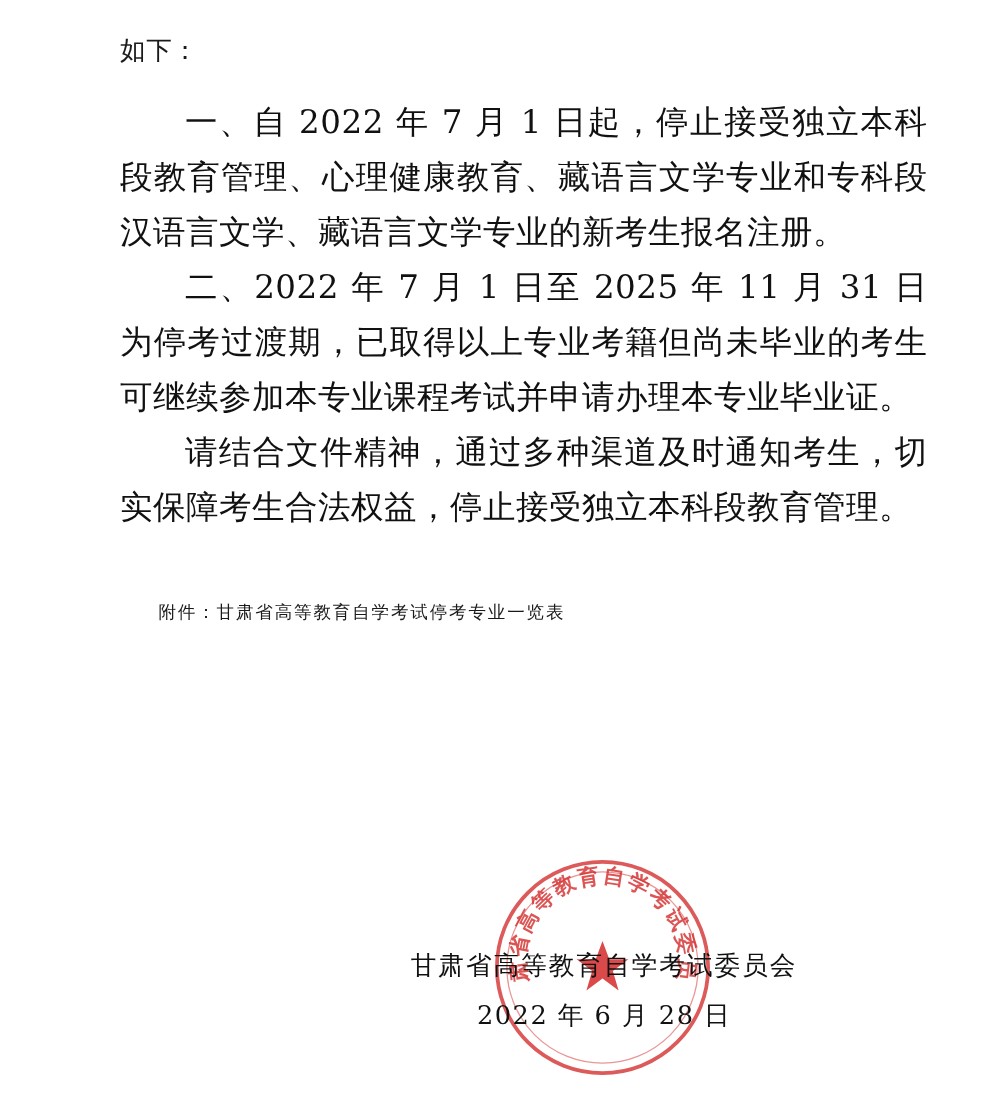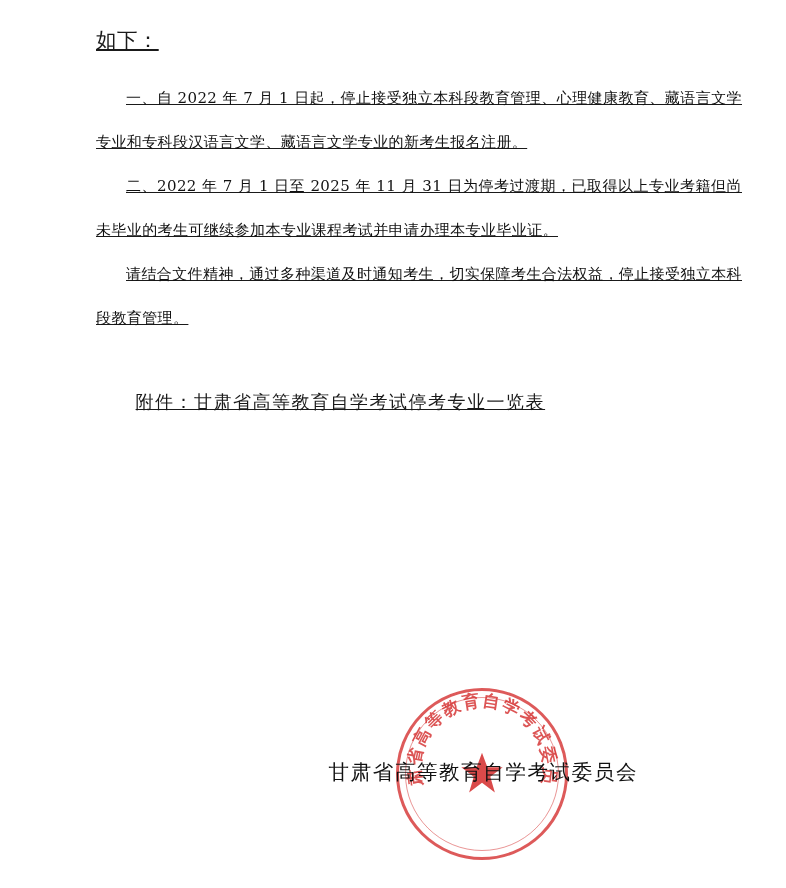--- a/index.html
+++ b/index.html
@@ -14,42 +14,41 @@
     overflow: hidden;
     font-family: "DejaVu Serif", "Liberation Serif", serif;
     color: #1a1a1a;
   }
   .page {
     position: relative;
     width: 786px;
     height: 752px;
     box-sizing: border-box;
     padding: 18px 44px 0 96px;
-    text-decoration: underline;
   }
   .para {
-    font-size: 15px;
+    font-size: 26px;
     line-height: 44px;
     letter-spacing: 0.4px;
     text-align: justify;
     text-justify: inter-ideograph;
     margin: 0;
     color: #111;
   }
   .para.indent {
     text-indent: 2em;
   }
   .lead {
     font-size: 20.5px;
     line-height: 44px;
     margin: 0 0 0 0;
     letter-spacing: 0.4px;
   }
   .attachment {
-    font-size: 18px;
+    font-size: 14px;
     line-height: 44px;
     letter-spacing: 1.5px;
     text-indent: 2.2em;
     margin: 0;
   }
   .spacer-14 { height: 14px; }
   .spacer-40 { height: 40px; }
 
   
   .signature {
@@ -140,15 +139,16 @@
         <textPath href="#arcpath" startOffset="50%" text-anchor="middle">甘肃省高等教育自学考试委员会</textPath>
       </text>
     </svg>
     <svg class="star" viewBox="0 0 100 100">
       <polygon points="50,4 61.8,35.5 95,35.5 68,56 78,90 50,69 22,90 32,56 5,35.5 38.2,35.5" fill="#d42b2b"></polygon>
     </svg>
   </div>
 
   <div class="signature">
     <div>甘肃省高等教育自学考试委员会</div>
+    <div class="sig-date">2022 年 6 月 28 日</div>
   </div>
 
 </div>
 
 </body></html>

